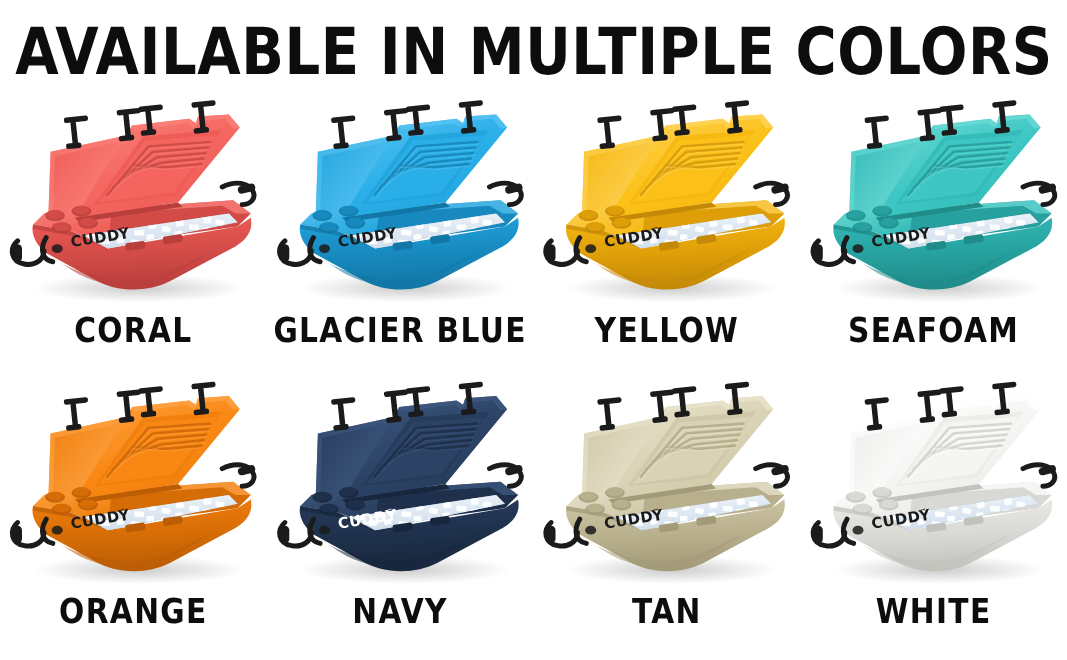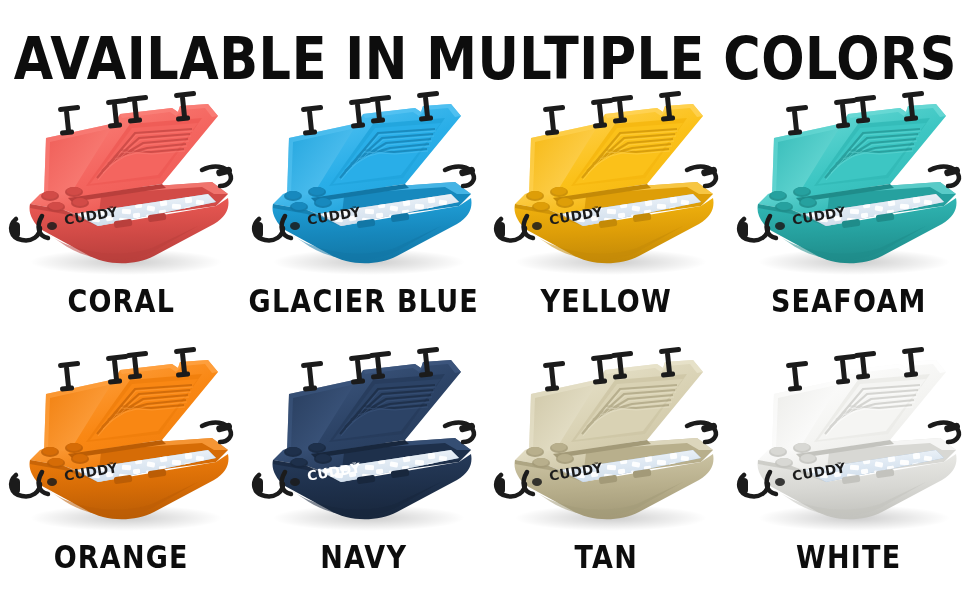--- a/index.html
+++ b/index.html
@@ -18,21 +18,21 @@
   #page {
     position: relative;
     width: 970px;
     height: 600px;
     background: #ffffff;
   }
 
   
   #headline {
     position: absolute;
-    top: 24px;
+    top: 12px;
     left: 0;
     width: 970px;
     height: 70px;
     display: flex;
     align-items: center;
     justify-content: center;
   }
   #headline-text {
     font-family: "DejaVu Sans", sans-serif;
     font-weight: 700;

